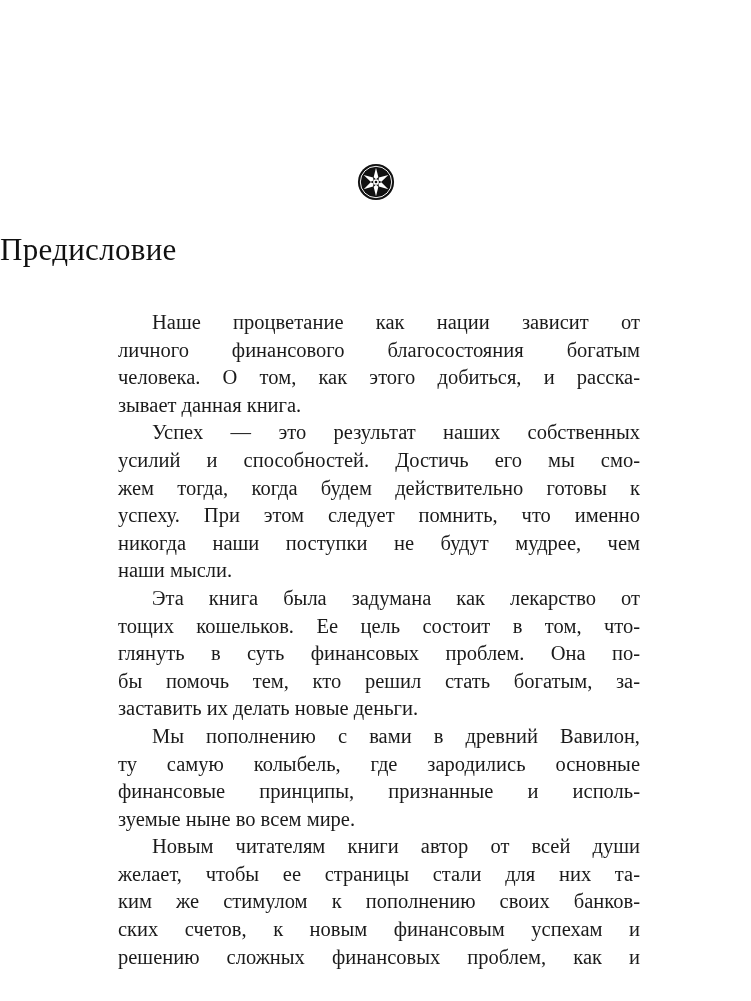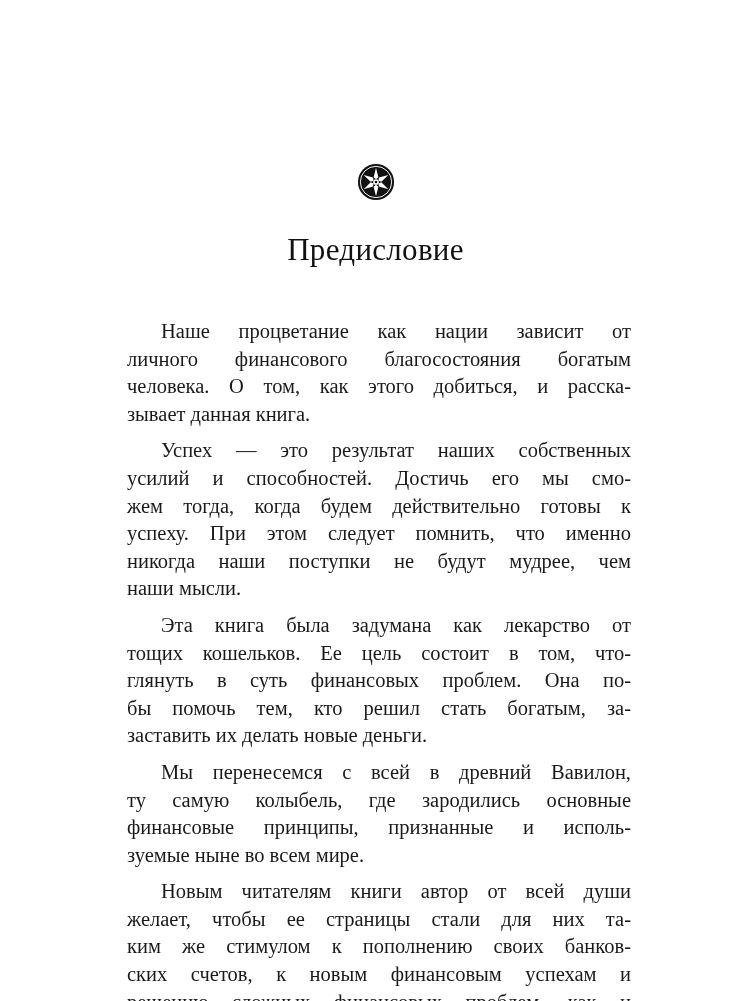--- a/index.html
+++ b/index.html
@@ -13,36 +13,35 @@
   }
   .ornament {
     position: absolute;
     left: 357px; top: 163px;
     width: 38px; height: 38px;
   }
   .chapter-title {
     position: absolute;
     left: 0; right: 0;
     top: 232px;
-    text-align: center;
     font-size: 31px;
     letter-spacing: 0.3px;
     color: #111;
   }
   .body-text {
     position: absolute;
     left: 118px;
     top: 309px;
     width: 522px;
     font-size: 20.5px;
     line-height: 27.6px;
     text-align: justify;
   }
   .body-text p {
-    margin: 9px;
+    margin: 0;
     text-indent: 34px;
     hyphens: manual;
   }
   .line { display: block; text-align: justify; text-align-last: justify; }
   .line.last { text-align-last: left; }
 </style>
 </head>
 <body>
 
 <svg class="ornament" viewBox="0 0 40 40">
@@ -78,21 +77,21 @@
     <span class="line last" style="text-indent:0">наши мысли.</span>
   </p>
   <p>
     <span class="line">Эта книга была задумана как лекарство от</span>
     <span class="line" style="text-indent:0">тощих кошельков. Ее цель состоит в том, что-</span>
     <span class="line" style="text-indent:0">глянуть в суть финансовых проблем. Она по-</span>
     <span class="line" style="text-indent:0">бы помочь тем, кто решил стать богатым, за-</span>
     <span class="line last" style="text-indent:0">заставить их делать новые деньги.</span>
   </p>
   <p>
-    <span class="line">Мы перенесемся с всей в древний Вавилон,</span>
+    <span class="line">Мы пополнению с вами в древний Вавилон,</span>
     <span class="line" style="text-indent:0">ту самую колыбель, где зародились основные</span>
     <span class="line" style="text-indent:0">финансовые принципы, признанные и исполь-</span>
     <span class="line last" style="text-indent:0">зуемые ныне во всем мире.</span>
   </p>
   <p>
     <span class="line">Новым читателям книги автор от всей души</span>
     <span class="line" style="text-indent:0">желает, чтобы ее страницы стали для них та-</span>
     <span class="line" style="text-indent:0">ким же стимулом к пополнению своих банков-</span>
     <span class="line" style="text-indent:0">ских счетов, к новым финансовым успехам и</span>
     <span class="line" style="text-indent:0">решению сложных финансовых проблем, как и</span>

